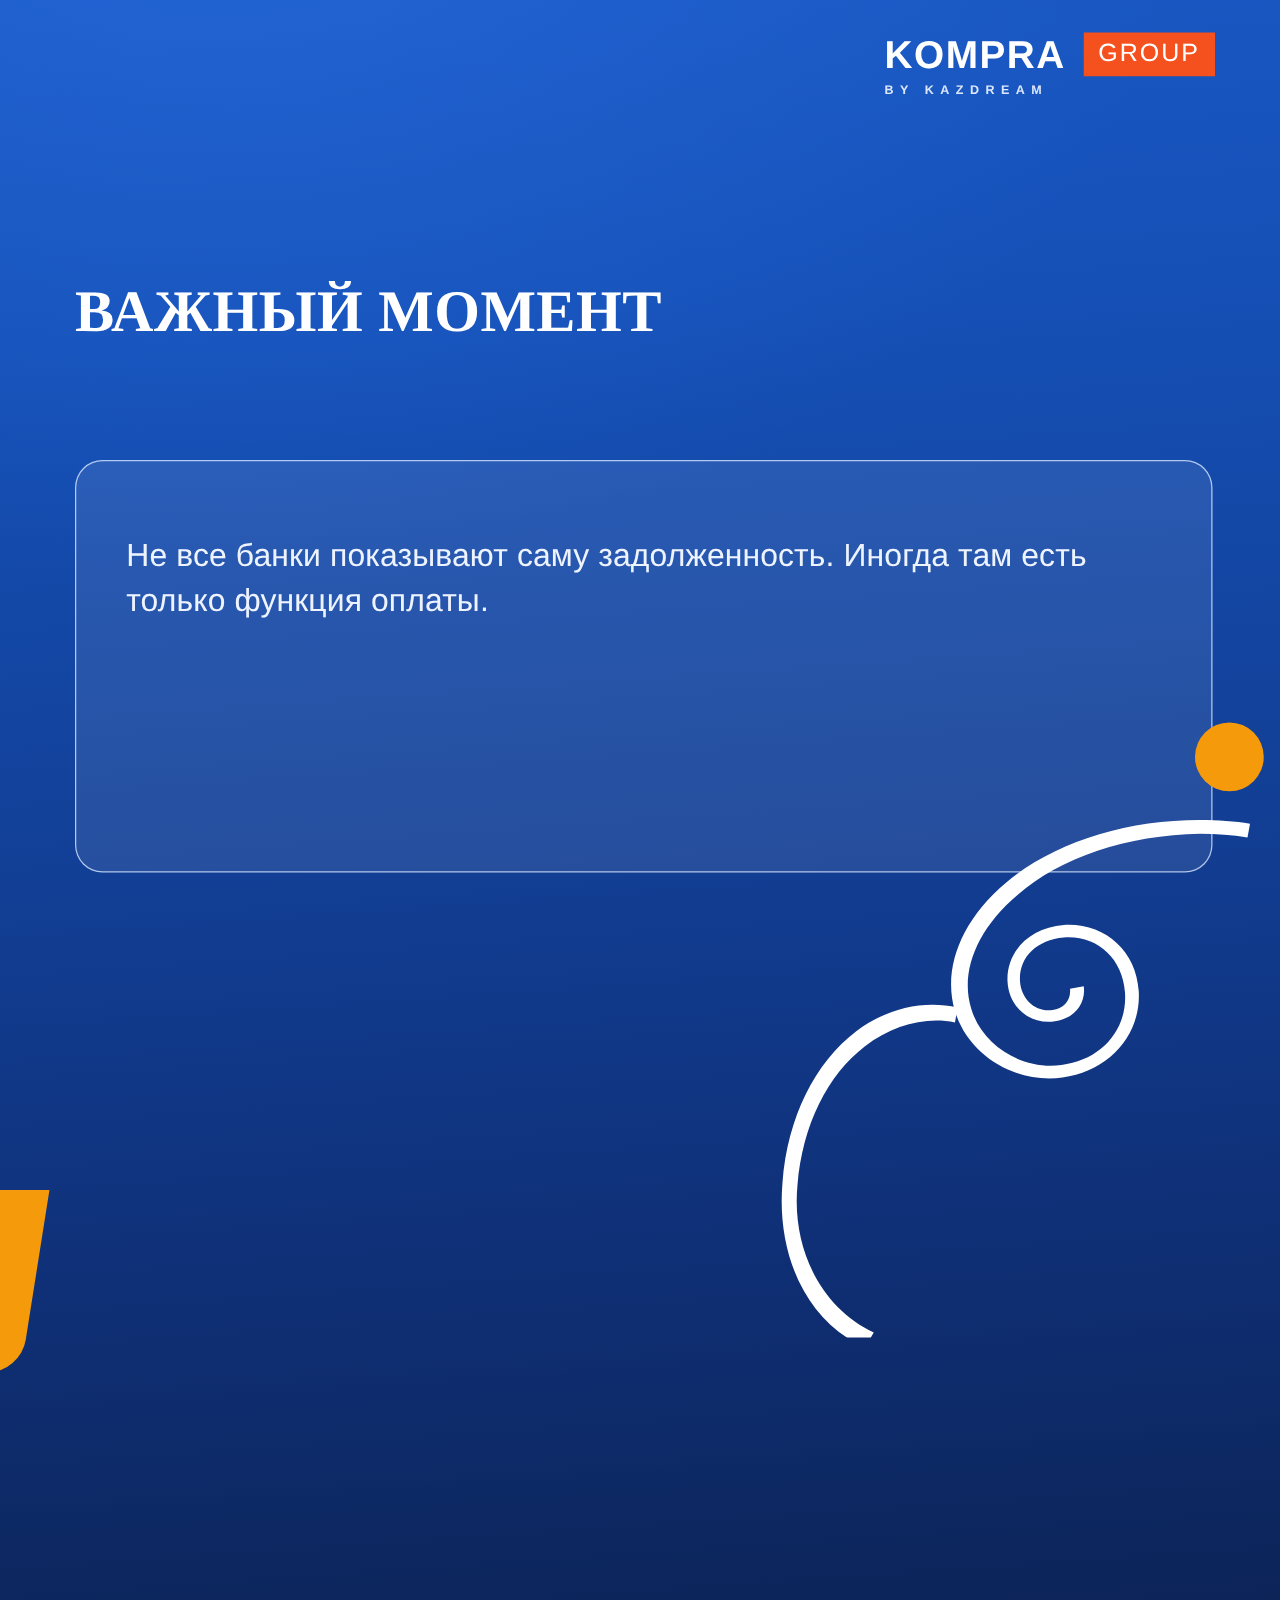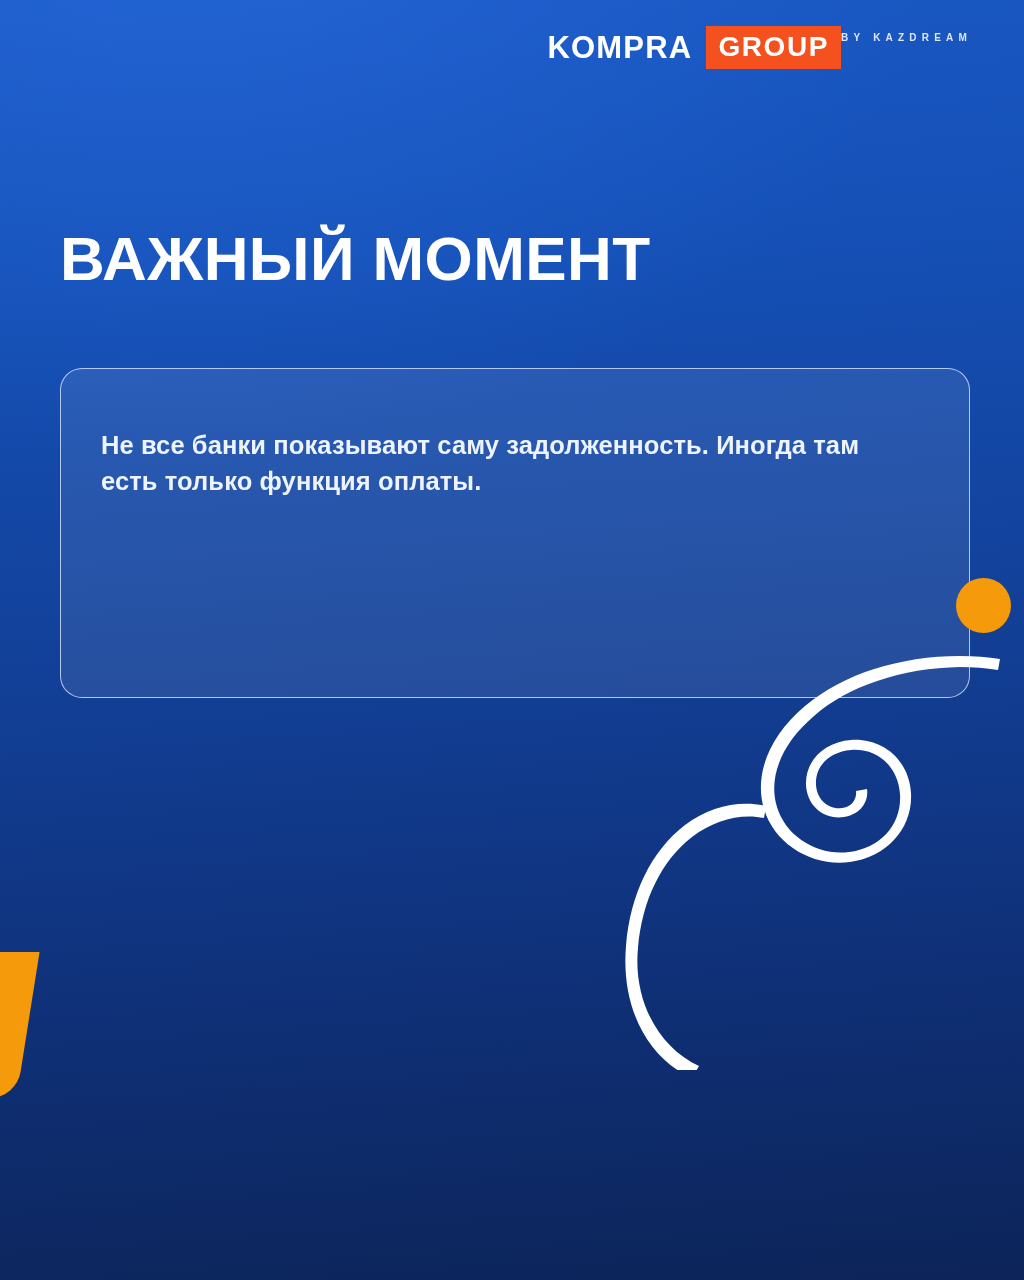--- a/index.html
+++ b/index.html
@@ -18,83 +18,84 @@
       radial-gradient(120% 70% at 18% -8%, rgba(42,110,226,0.55) 0%, rgba(42,110,226,0) 62%),
       linear-gradient(176deg, #1a58c4 0%, #1550b6 22%, #123f96 52%, #0f2f75 78%, #0c2458 100%);
     overflow:hidden;
   }
 
   
   .logo {
     position:absolute;
     top:26px; right:52px;
     display:flex;
-    flex-direction:row;
+    flex-direction:column;
     align-items:flex-start;
     z-index:30;
   }
   .logo-row { display:flex; align-items:center; gap:14px; }
   .logo-word {
     color:#ffffff;
     font-size:31px;
     font-weight:bold;
     letter-spacing:1.2px;
     line-height:1;
     white-space:nowrap;
   }
   .logo-badge {
     background:#f4511e;
     color:#ffffff;
-    font-size:28px;
-    font-weight:bold;
+    font-size:20px;
+    font-weight:normal;
     letter-spacing:1.6px;
     line-height:1;
     padding:7px 12px 8px 12px;
     white-space:nowrap;
   }
   .logo-sub {
     margin-top:7px;
     color:#dce7fb;
     font-size:10px;
     font-weight:bold;
     letter-spacing:5.2px;
     line-height:1;
     white-space:nowrap;
   }
 
   
   .heading {
     position:absolute;
     left:60px; top:226px;
     color:#ffffff;
-    font-size:62px;
+    font-size:47px;
     font-weight:bold;
     letter-spacing:0.4px;
     line-height:1.05;
     white-space:nowrap;
     z-index:20;
+    font-family:Liberation Serif, serif;
   }
 
   
   .card {
     position:absolute;
     left:60px; top:368px;
     width:910px; height:330px;
     border:1.6px solid rgba(214,230,255,0.80);
     border-radius:22px;
     background:rgba(255,255,255,0.085);
     z-index:15;
   }
   .card-body {
     padding:58px 56px 0 40px;
   }
   .card-para {
     color:#eef4ff;
     font-size:25.5px;
-    font-weight:700;
+    font-weight:400;
     line-height:1.42;
     letter-spacing:0.1px;
   }
   .card-para + .card-para { margin-top:38px; }
 
   
   .deco-circle {
     position:absolute;
     left:956px; top:578px;
     width:55px; height:55px;

